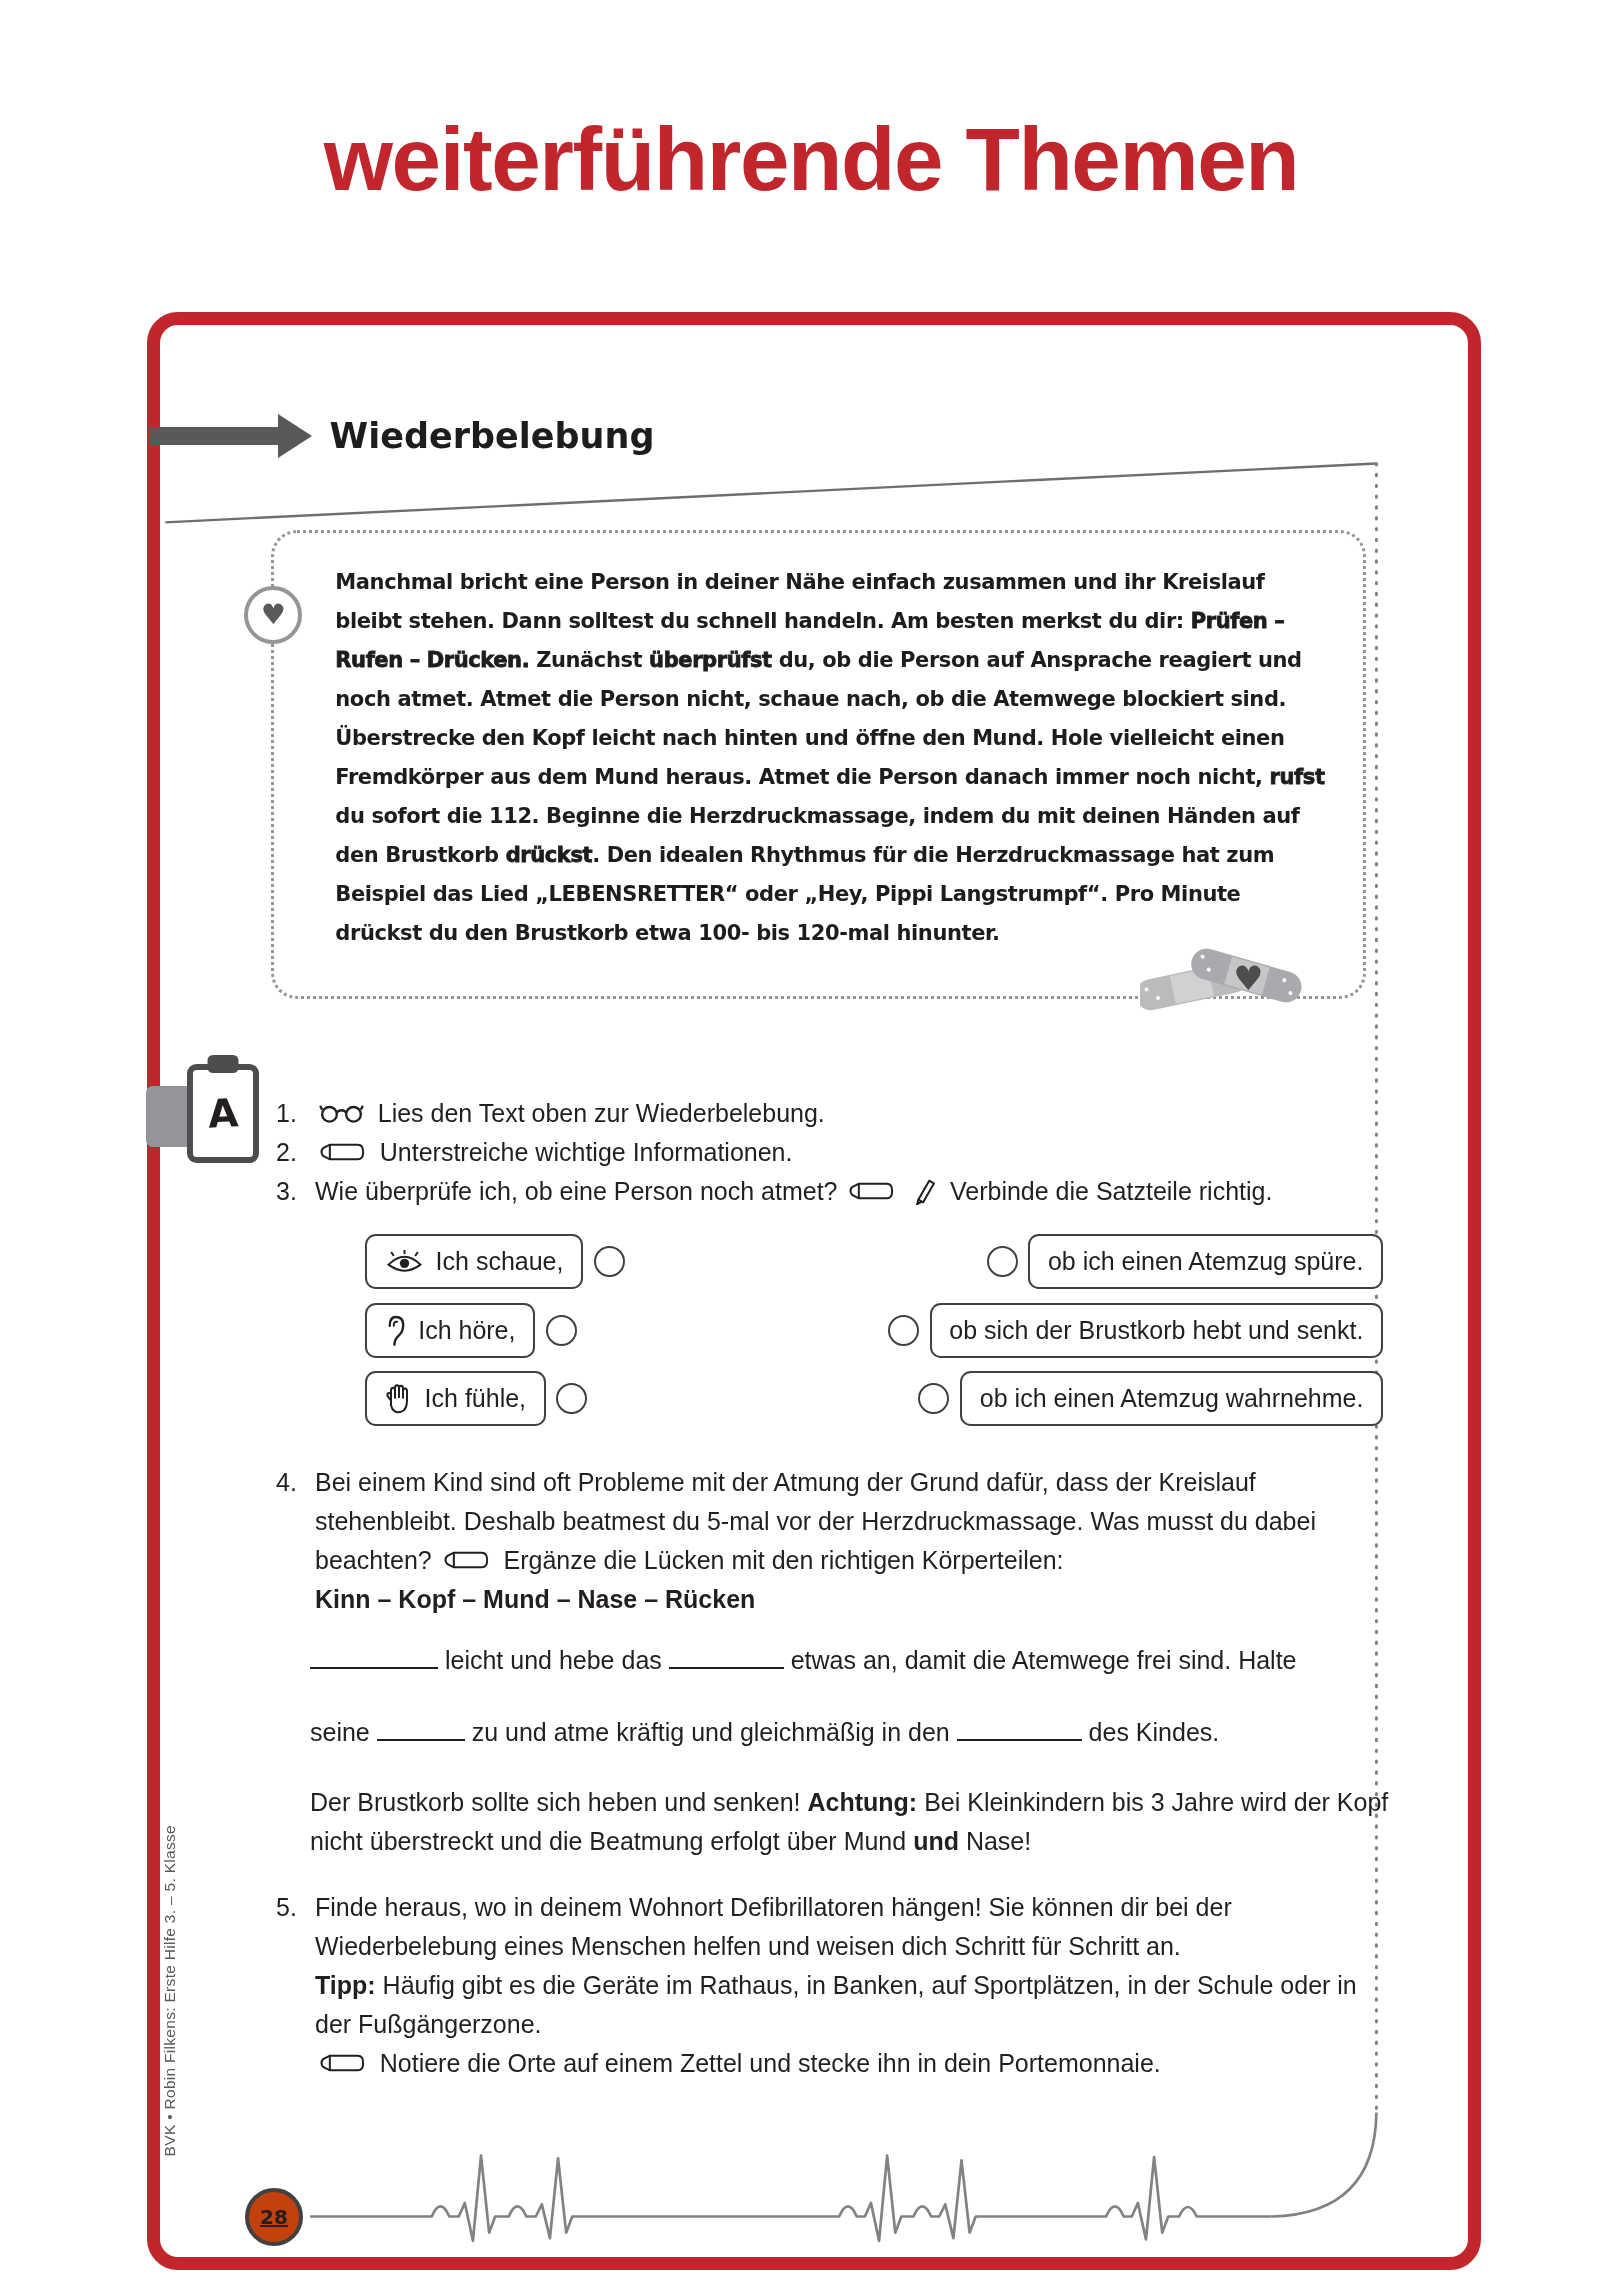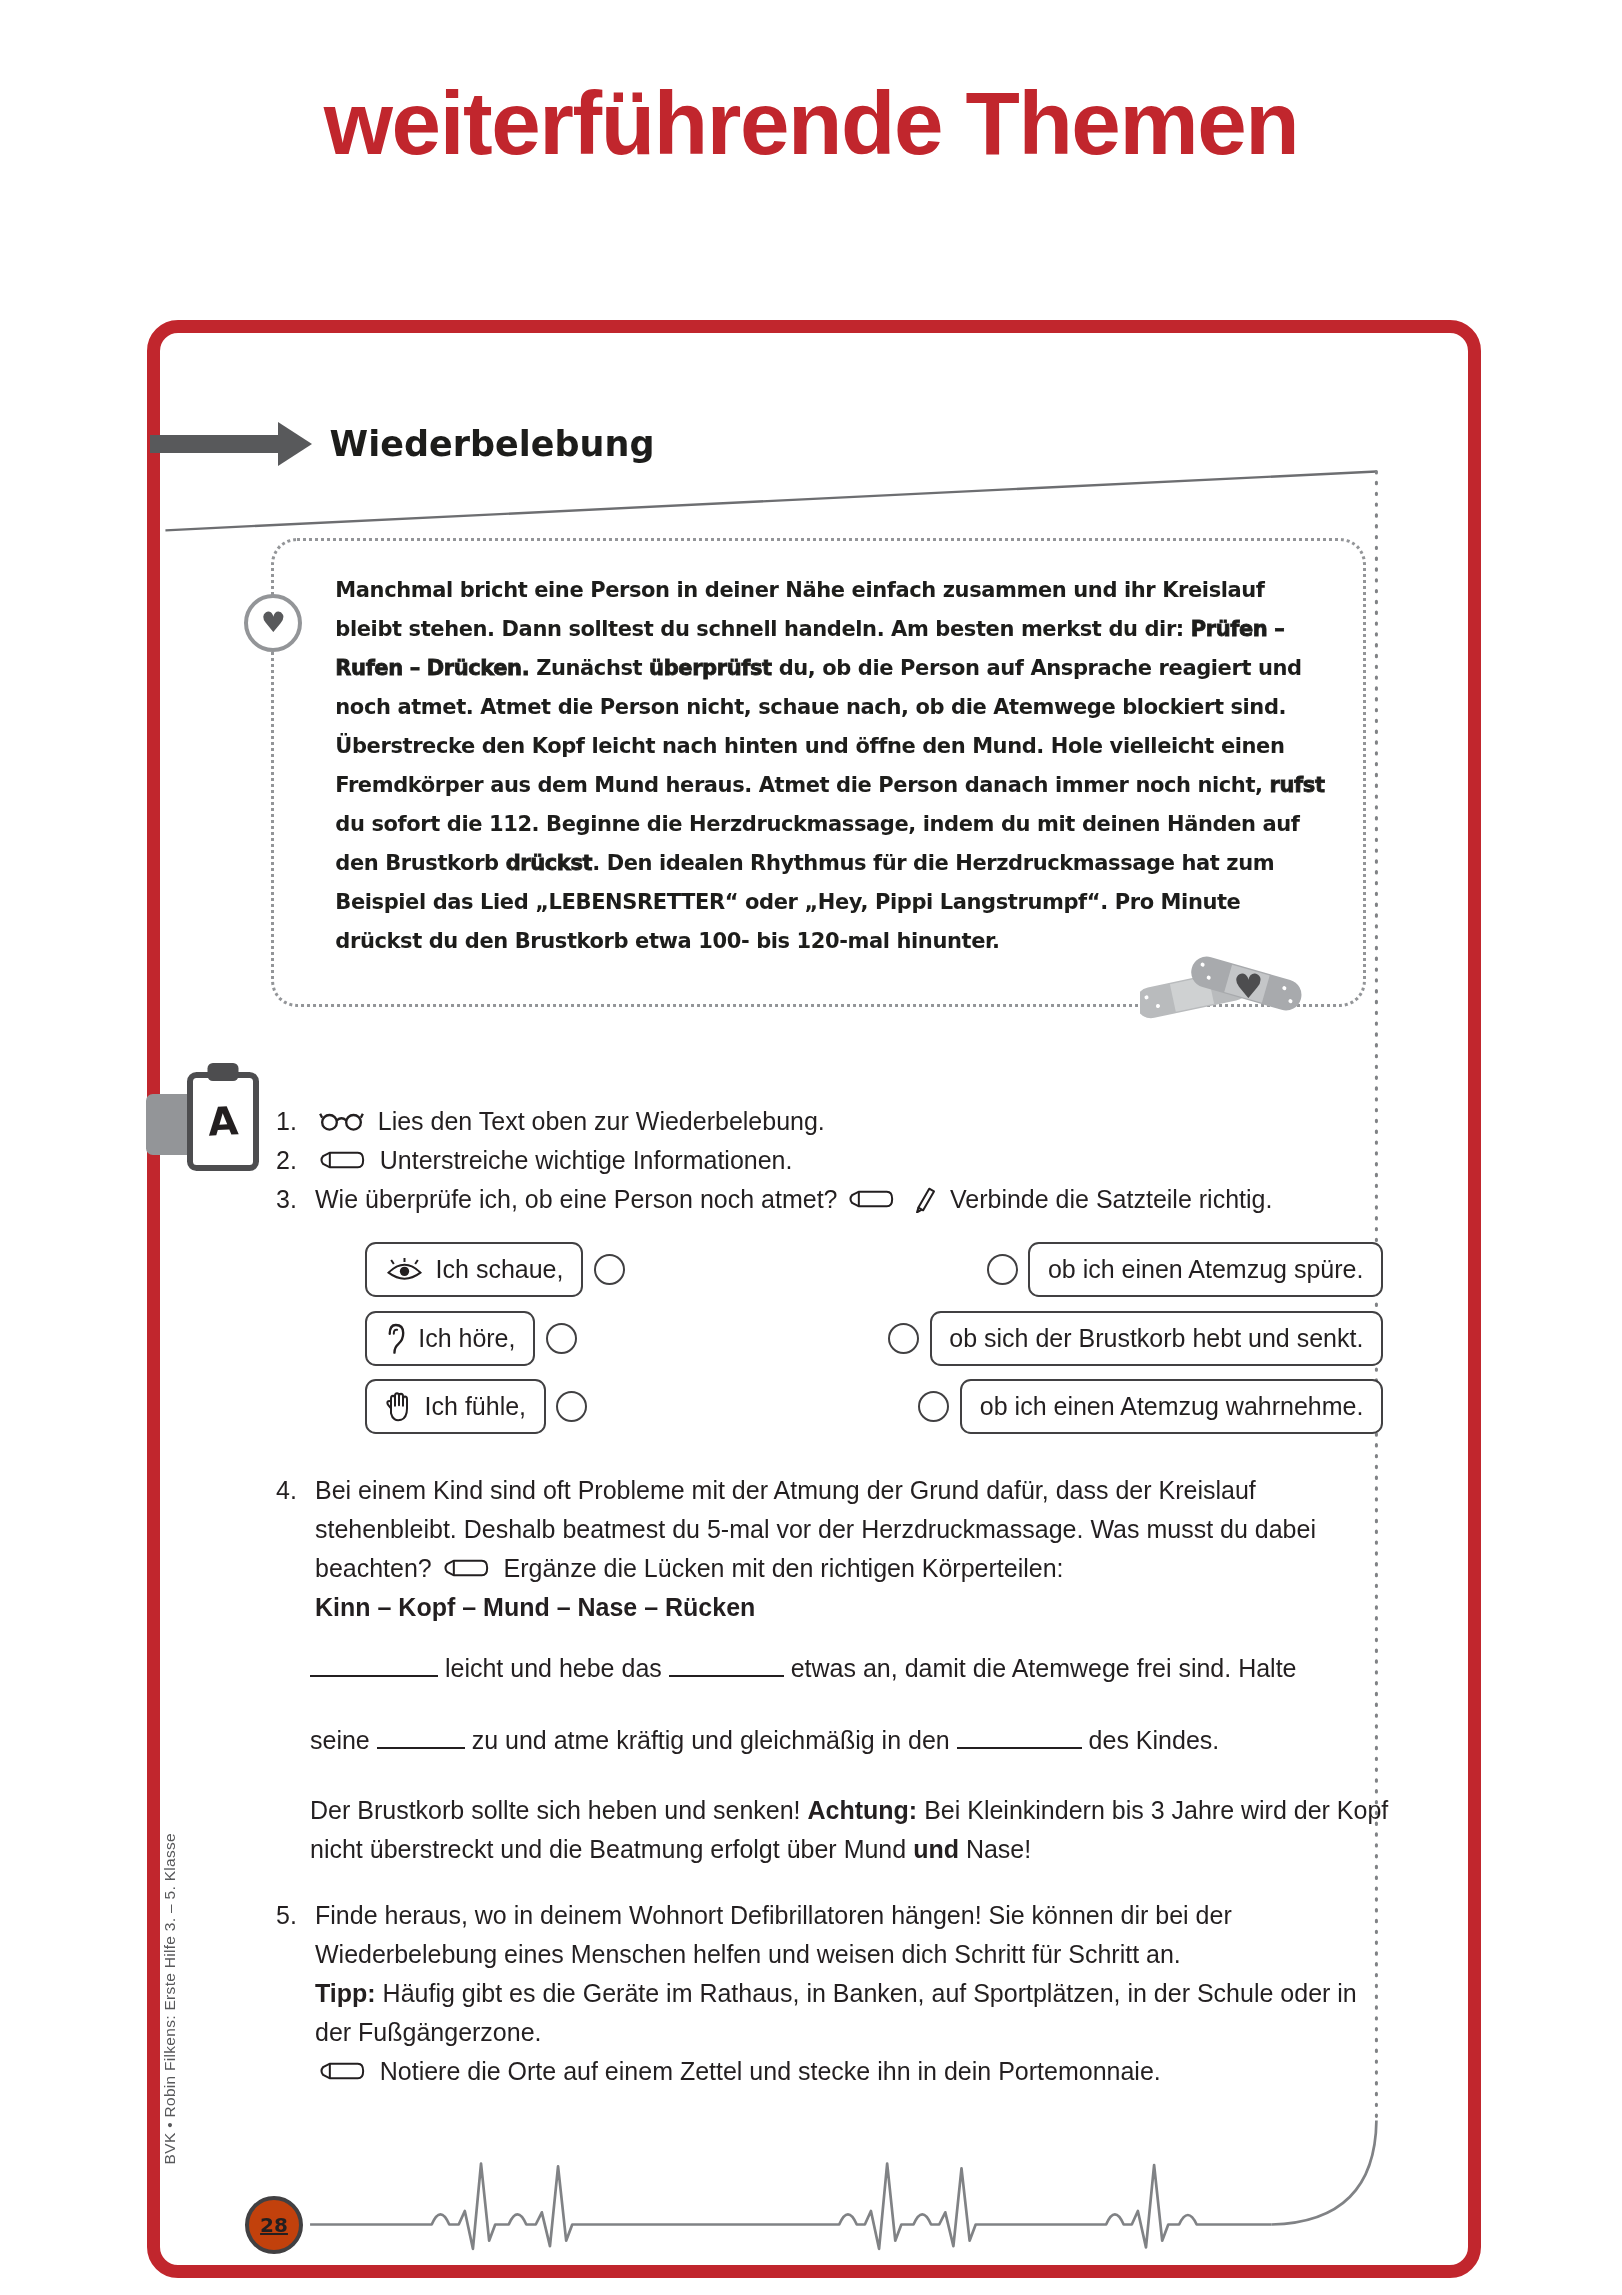--- a/index.html
+++ b/index.html
@@ -1,26 +1,26 @@
 <!DOCTYPE html>
 <html style="font-size:10.8px"><head>
 <meta charset="utf-8">
 <style>
   html,body{margin:0;padding:0;}
   body{
     width:1622px;height:2295px;background:#ffffff;position:relative;overflow:hidden;
     font-family:"Liberation Sans",sans-serif;color:#231f20;
   }
   .title{
-    margin:0;padding-top:72px;text-align:center;
+    margin:0;padding-top:108px;text-align:center;
     font-size:89px;font-weight:bold;color:#c1262d;letter-spacing:-1.4px;
     font-family:"Liberation Sans",sans-serif;
   }
   .redbox{
-    position:absolute;left:147px;top:320px;width:1334px;height:1958px;
+    position:absolute;left:147px;top:312px;width:1334px;height:1958px;
     border:13.5px solid #c1262d;border-radius:31px;box-sizing:border-box;background:#fff;
   }
   .deco{position:absolute;left:0;top:0;width:1307px;height:1930px;z-index:0;}
   .content{position:relative;z-index:2;padding:0 37px 0 116px;}
 
   
   .heading-row{display:flex;align-items:center;gap:17.6px;margin:89px 0 0 -126px;}
   .arrow{display:flex;align-items:center;}
   .arrow .shaft{width:128px;height:17.6px;background:#58595b;}
   .arrow .head{width:0;height:0;border-left:34px solid #58595b;border-top:22px solid transparent;border-bottom:22px solid transparent;}

